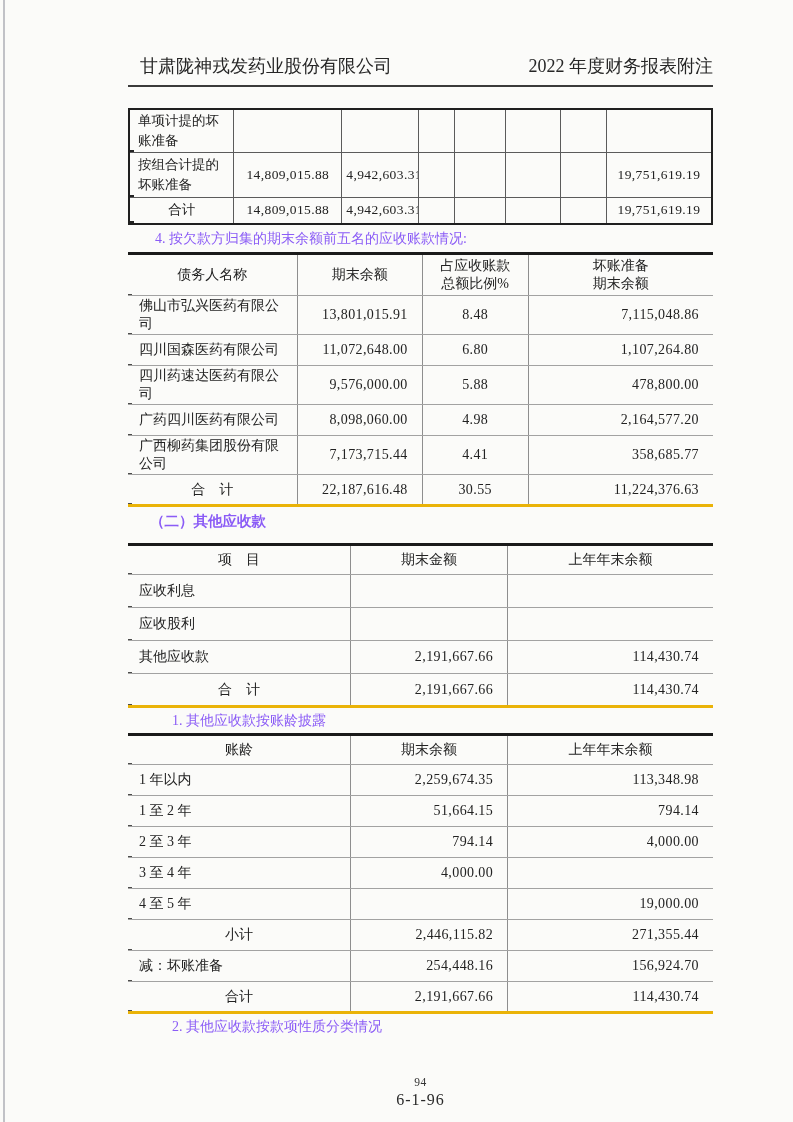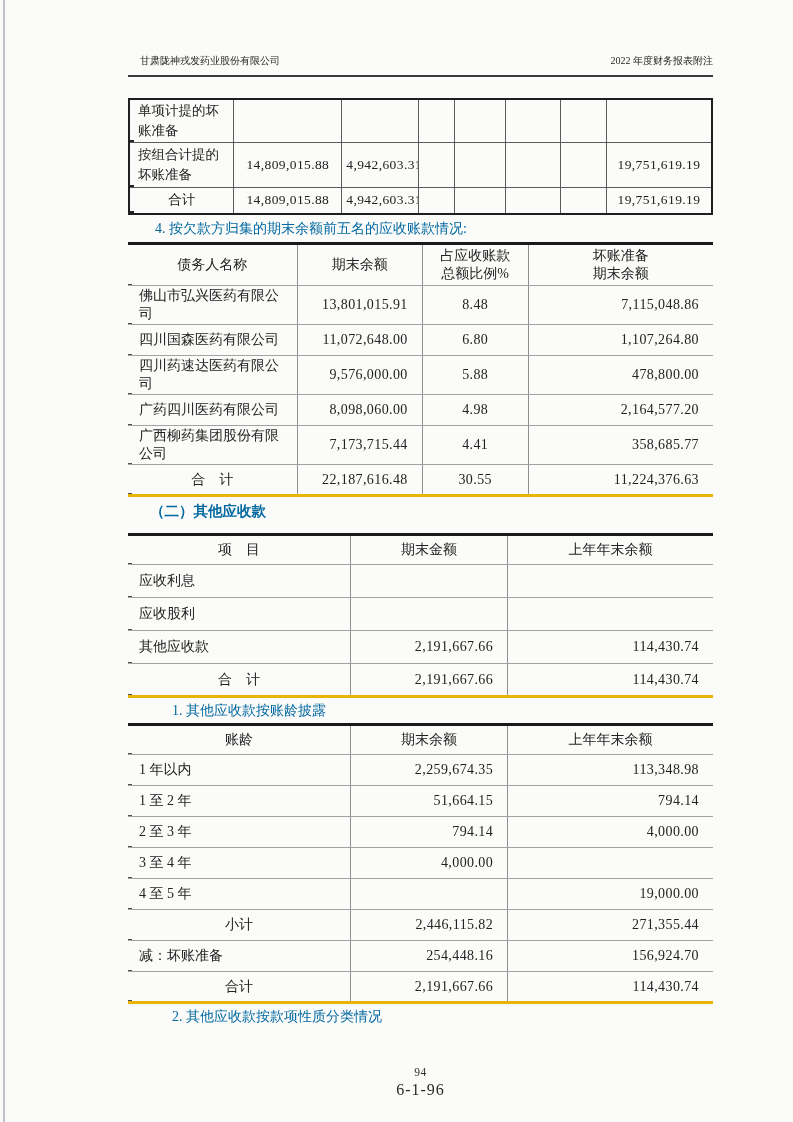--- a/index.html
+++ b/index.html
@@ -3,21 +3,21 @@
 <meta charset="utf-8">
 <style>
   * { box-sizing: border-box; }
   html,body { margin:0; padding:0; background:#e9e9e7; }
   body { font-family:"Liberation Serif","DejaVu Serif",serif; }
   .page { width:793px; height:1122px; margin:0 auto; background:#fbfbf9; position:relative; overflow:hidden; color:#262626; }
   .page::before { content:""; position:absolute; left:3px; top:0; height:100%; width:2px; background:#b3b4ba; opacity:.8; }
   .content { position:absolute; left:128px; top:0; width:585px; }
 
   .doc-header { display:flex; justify-content:space-between; align-items:flex-end;
-      margin-top:54px; border-bottom:2px solid #3b3b3b; padding-bottom:7px; font-size:10px; }
+      margin-top:54px; border-bottom:2px solid #3b3b3b; padding-bottom:7px; font-size:18px; }
   .doc-header .company { padding-left:12px; }
 
   table { border-collapse:collapse; table-layout:fixed; width:100%; font-size:13.5px; color:#222; }
   td, th { overflow:hidden; font-weight:normal; padding:1px 4px; }
   .num { letter-spacing:.4px; }
 
   
   .t1 { margin-top:21px; border:2px solid #1f1f1f; }
   .t1 td { border:1px solid #5b5b5b; }
   .t1 tr:nth-child(1) td { height:43px; }
@@ -46,21 +46,21 @@
 
   .t3 { font-size:14px; }
   .t3 th { height:30px;text-align:center; }
   .t3 td { height:33px; }
 
   .t4 { font-size:14px; }
   .t4 th { height:30px; }
   .t4 td { height:31px; }
 
   
-  .sec  { font-size:14px; color:#0369a1; }
+  .sec  { font-size:14px; color:#8b5cf6; }
   .sec4 { margin:5px 0 4px 27px; }
   .sec2 { margin:5px 0 12px 22px; font-weight:bold; font-size:14.5px; }
   .subsec { margin:4px 0 3px 44px; }
 
   .footer { margin-top:40px; text-align:center; }
   .pageno  { font-size:11.5px; color:#333; }
   .doccode { font-size:16px; margin-top:3px; letter-spacing:1px; color:#2a2a2a; }
 </style>
 </head>
 <body>

